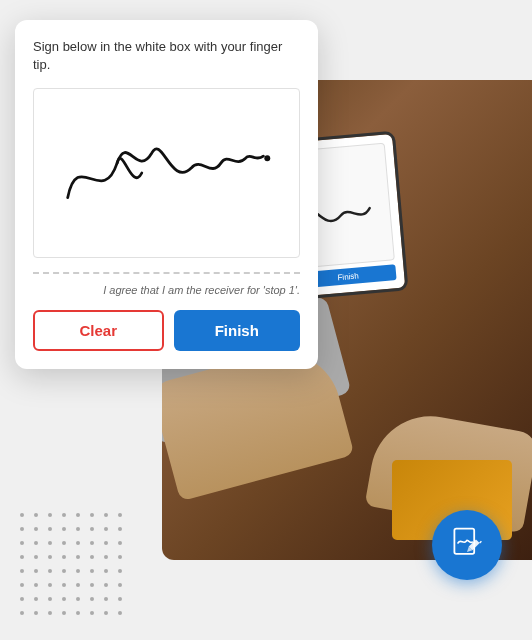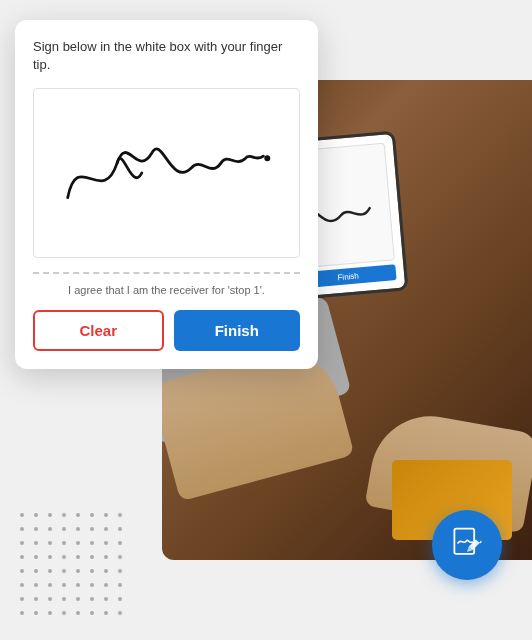--- a/index.html
+++ b/index.html
@@ -167,21 +167,22 @@
     .dotted-divider {
       border: none;
       border-top: 2px dashed #ccc;
       margin: 0 0 10px 0;
     }
 
     .agreement-text {
       font-size: 11px;
       color: #666;
       margin-bottom: 14px;
-      text-align: center;
+      text-align: right;
+      font-style: italic;
     }
 
     .dialog-buttons {
       display: flex;
       gap: 10px;
     }
 
     .btn-clear {
       flex: 1;
       padding: 10px 0;

